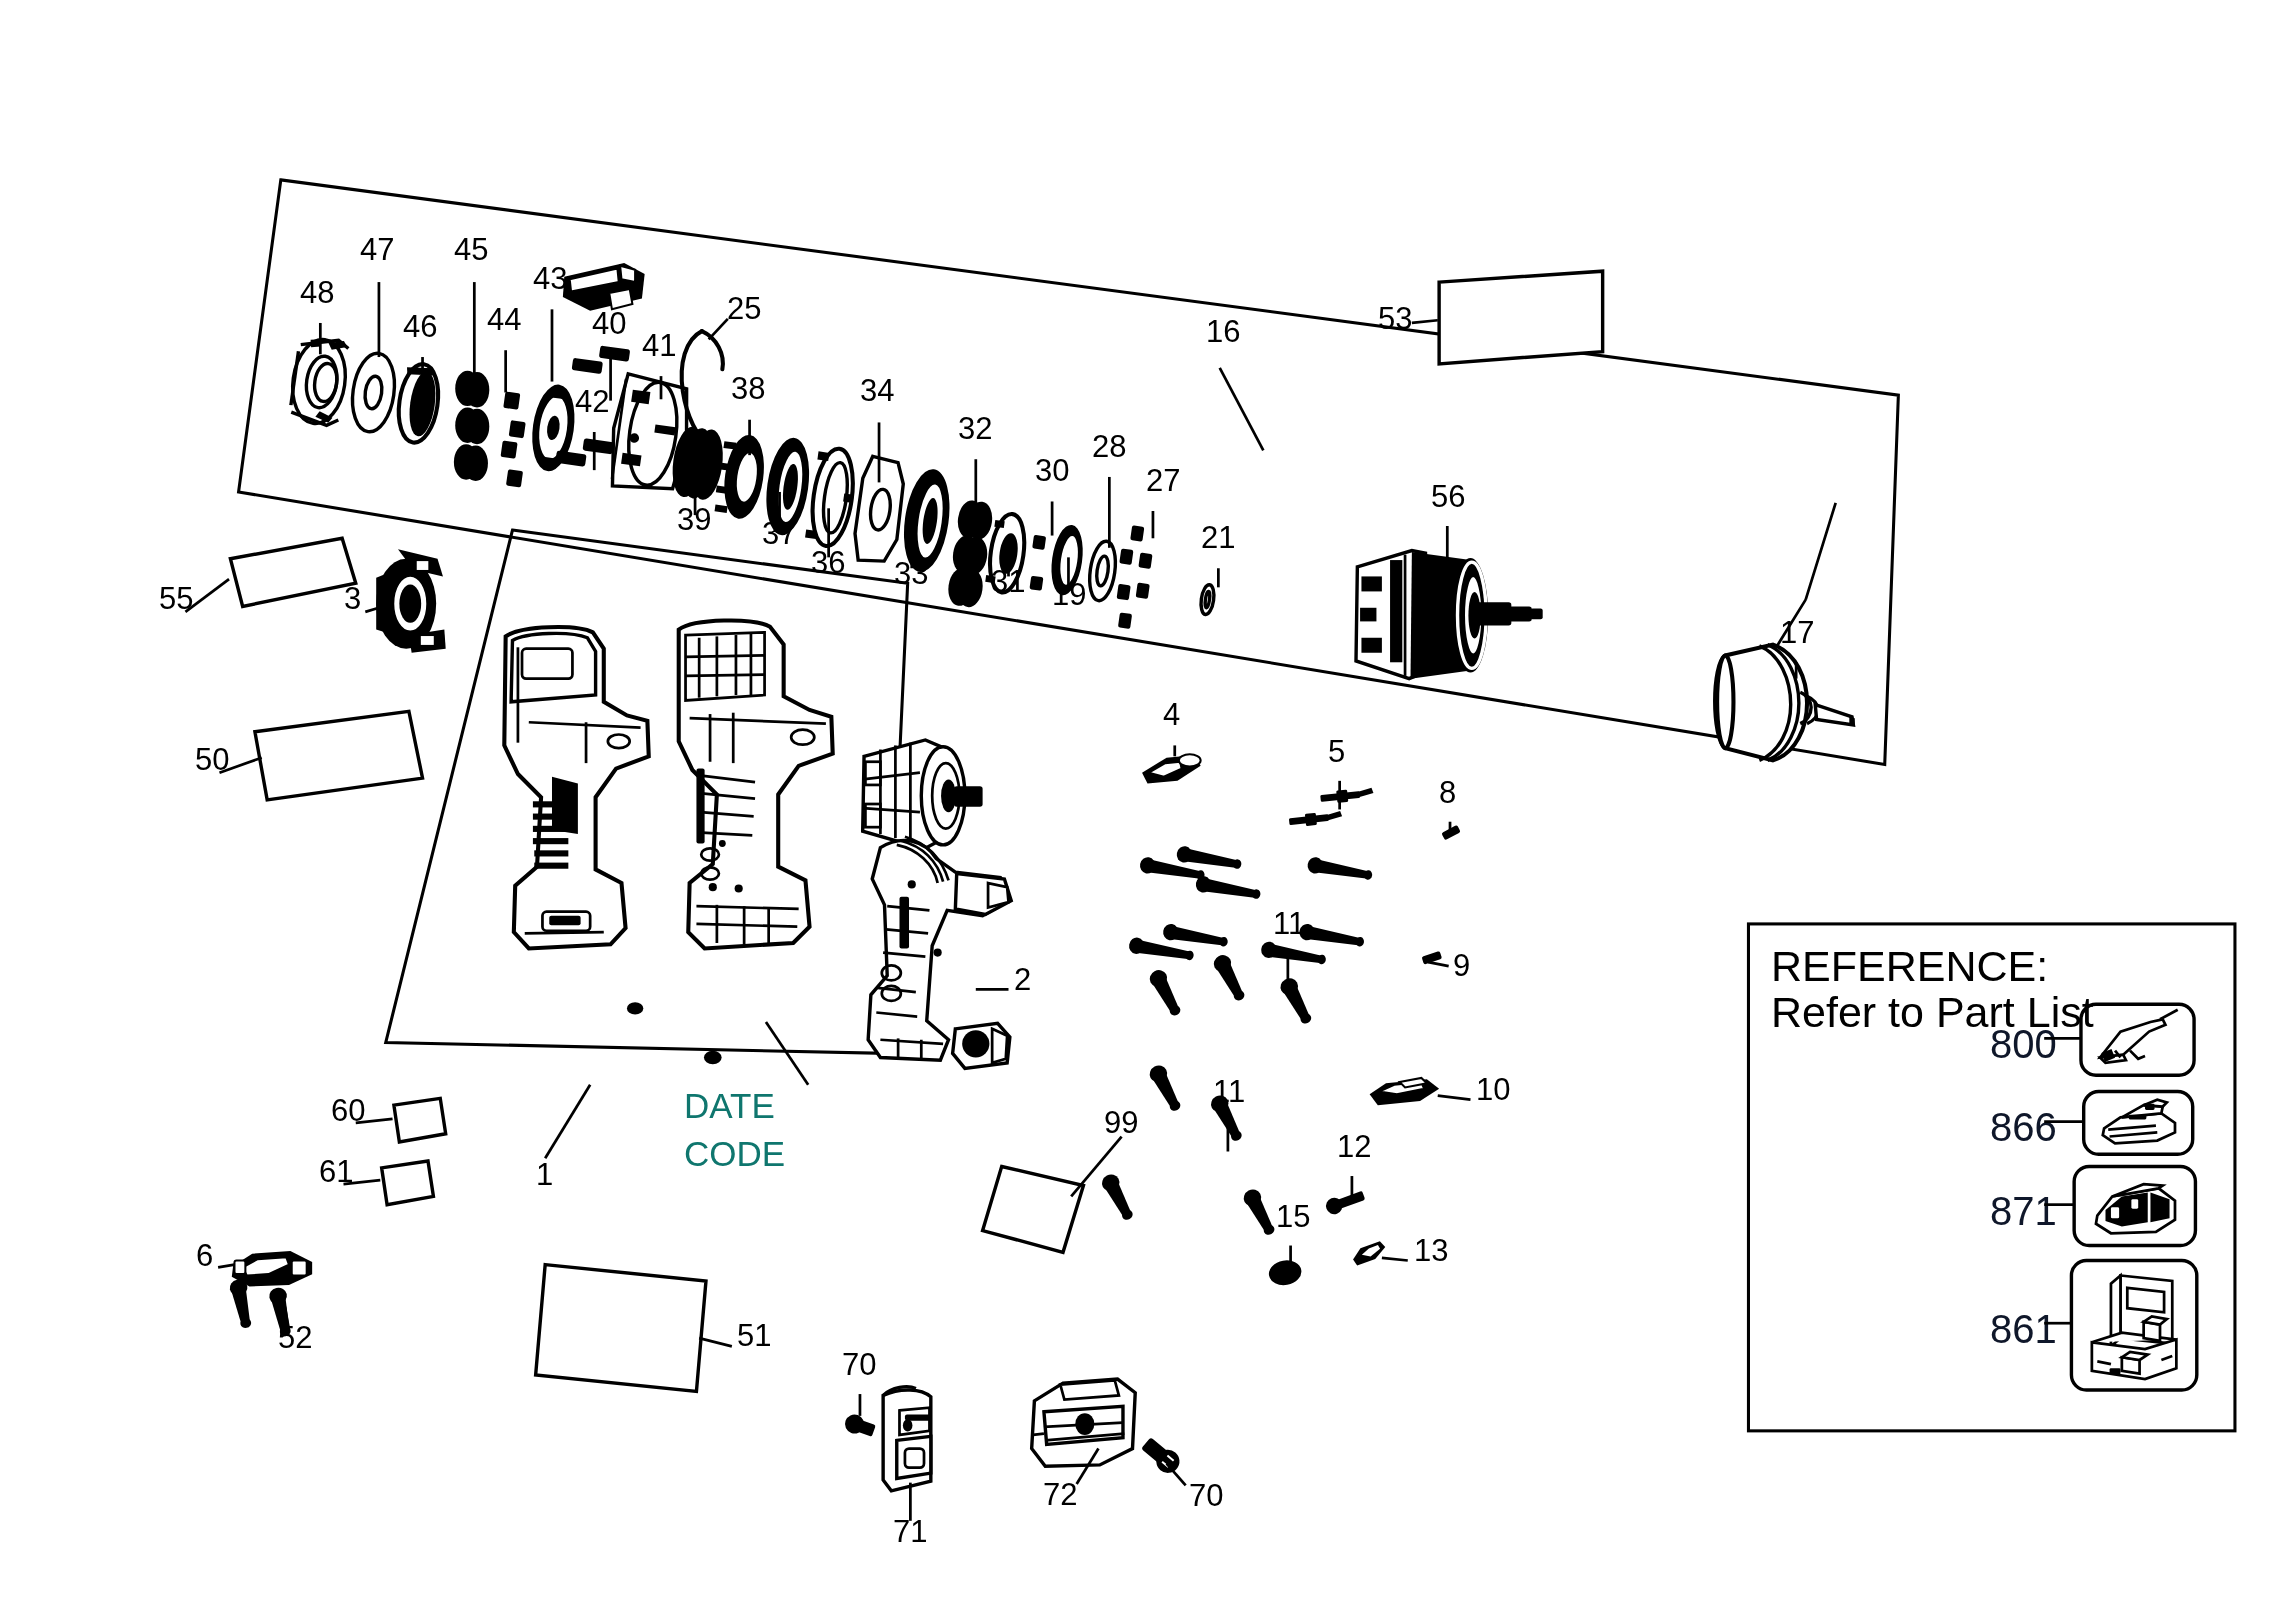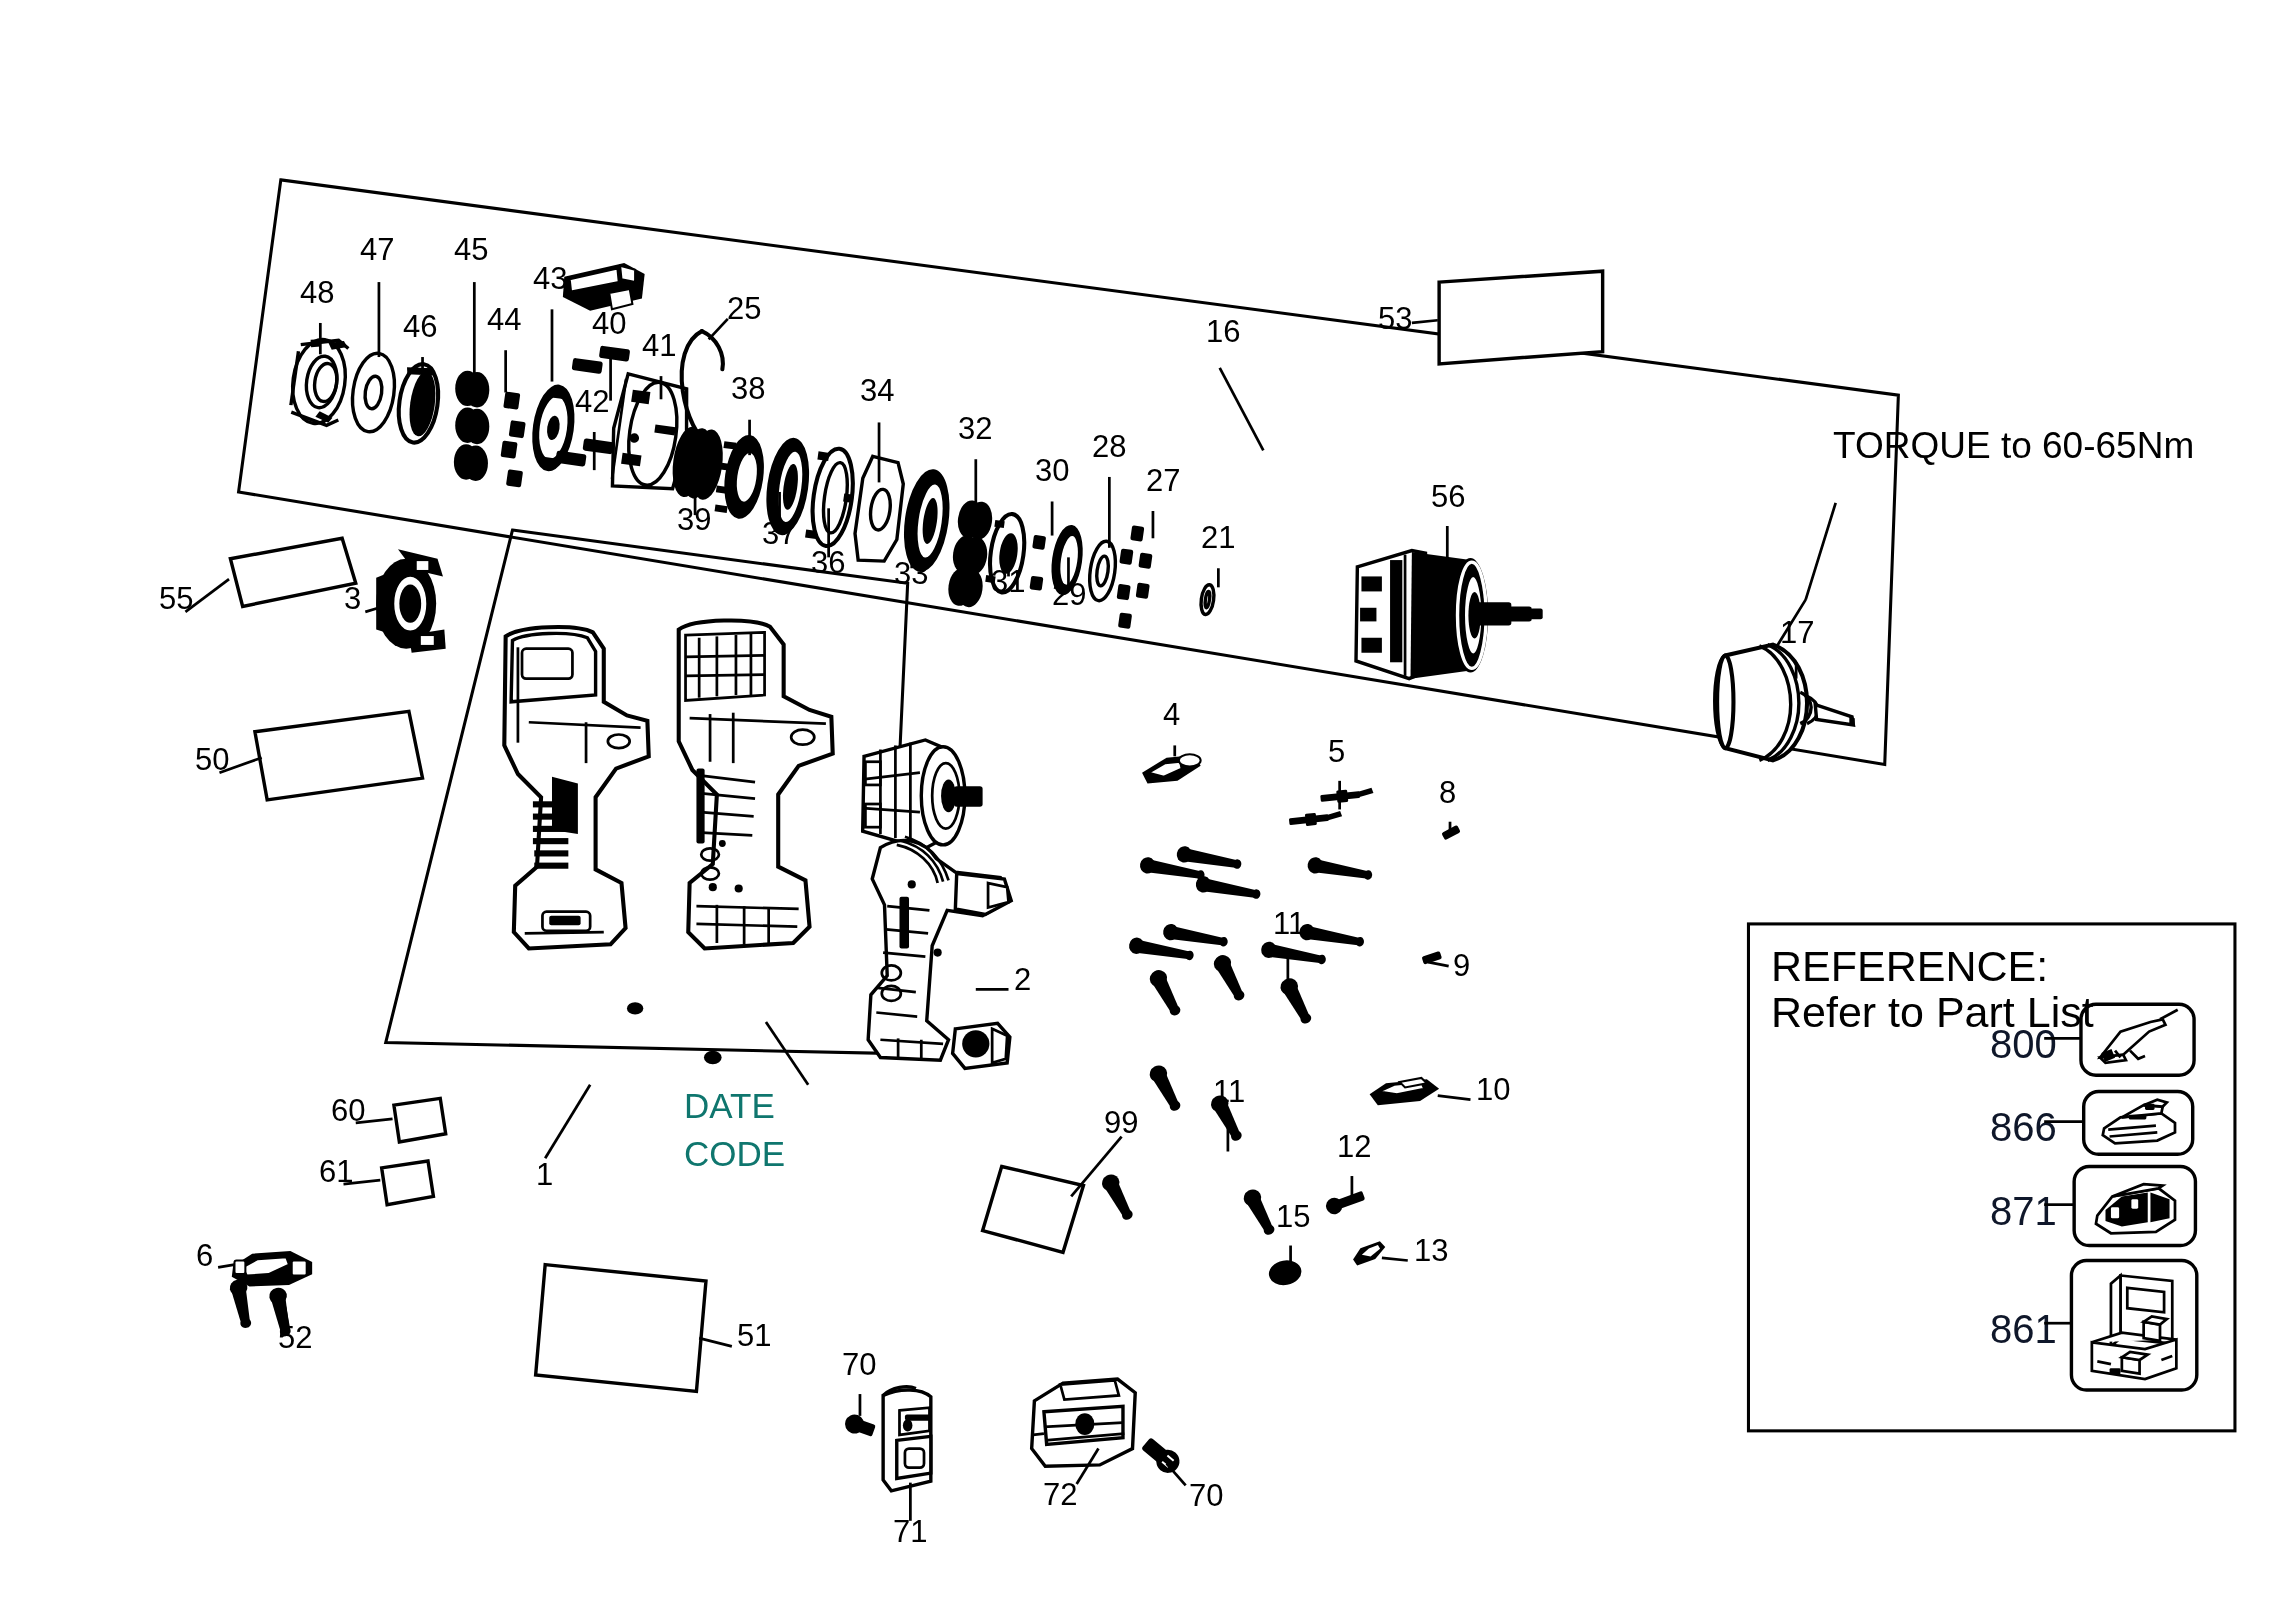--- a/index.html
+++ b/index.html
@@ -712,21 +712,21 @@
 <div class="lbl" style="left:575px;  top:386px;">42</div>
 <div class="lbl" style="left:677px;  top:504px;">39</div>
 <div class="lbl" style="left:731px; top:373px;">38</div>
 <div class="lbl" style="left:762px; top:518px;">37</div>
 <div class="lbl" style="left:811px; top:547px;">36</div>
 <div class="lbl" style="left:860px; top:375px;">34</div>
 <div class="lbl" style="left:894px; top:558px;">33</div>
 <div class="lbl" style="left:958px; top:413px;">32</div>
 <div class="lbl" style="left:991px; top:566px;">31</div>
 <div class="lbl" style="left:1035px; top:455px;">30</div>
-<div class="lbl" style="left:1052px; top:579px;">29</div>
+<div class="lbl" style="left:1052px; top:579px;">19</div>
 <div class="lbl" style="left:1092px; top:431px;">28</div>
 <div class="lbl" style="left:1103px; top:465px;margin-left:43px;">27</div>
 <div class="lbl" style="left:1201px; top:522px;">21</div>
 <div class="lbl" style="left:1206px; top:316px;">16</div>
 <div class="lbl" style="left:1378px; top:303px;">53</div>
 <div class="lbl" style="left:1431px; top:481px;">56</div>
 <div class="lbl" style="left:1780px; top:617px;">17</div>
 <div class="lbl" style="left:159px;  top:583px;">55</div>
 <div class="lbl" style="left:344px;  top:583px;">3</div>
 <div class="lbl" style="left:195px;  top:744px;">50</div>
@@ -746,21 +746,20 @@
 <div class="lbl" style="left:319px;  top:1156px;">61</div>
 <div class="lbl" style="left:196px;  top:1240px;">6</div>
 <div class="lbl" style="left:278px;  top:1322px;">52</div>
 <div class="lbl" style="left:536px;  top:1159px;">1</div>
 <div class="lbl" style="left:737px; top:1320px;">51</div>
 <div class="lbl" style="left:842px; top:1349px;">70</div>
 <div class="lbl" style="left:893px; top:1516px;">71</div>
 <div class="lbl" style="left:1043px; top:1479px;">72</div>
 <div class="lbl" style="left:1189px; top:1480px;">70</div>
 
-<div class="torque" style="left:1833px; top:425px;">TORQUE to 60-65Nm</div>
 
 <div class="datecode" style="left:684px; top:1085px;">DATE</div>
 <div class="datecode" style="left:684px; top:1133px;">CODE</div>
 
 <div class="refttl" style="left:1771px; top:942px;">REFERENCE:</div>
 <div class="refttl" style="left:1771px; top:988px;">Refer to Part List</div>
 
 <div class="reflbl" style="left:1990px; top:1022px;">800</div>
 <div class="reflbl" style="left:1990px; top:1105px;text-align:center;">866</div>
 <div class="reflbl" style="left:1990px; top:1189px;">871</div>

